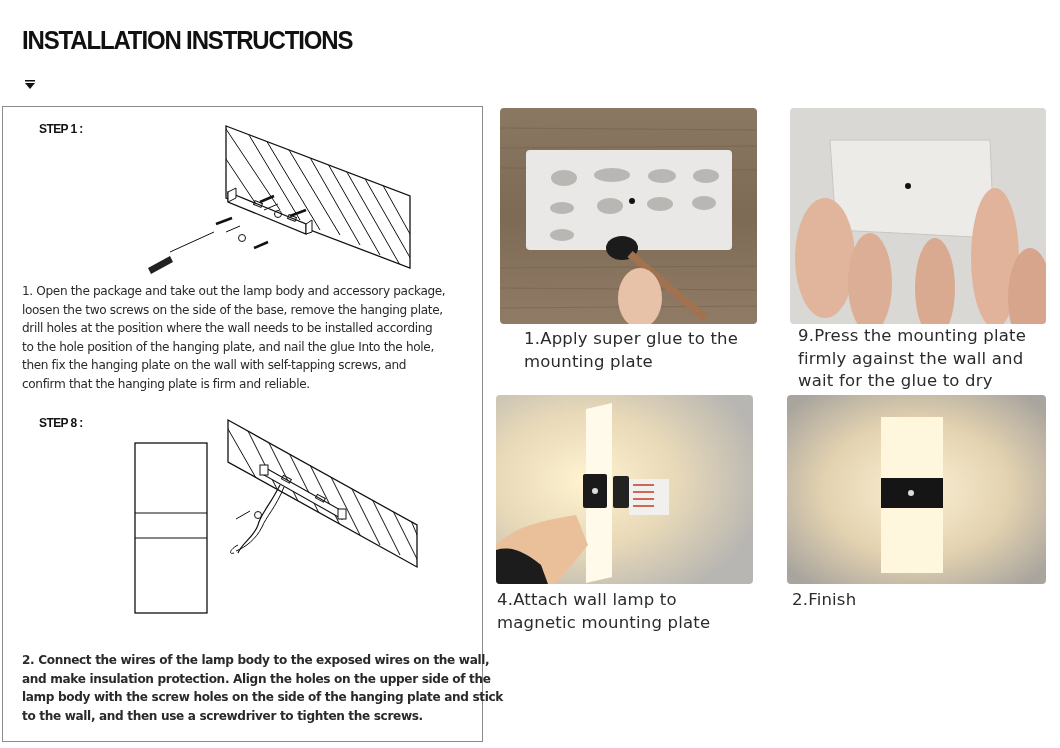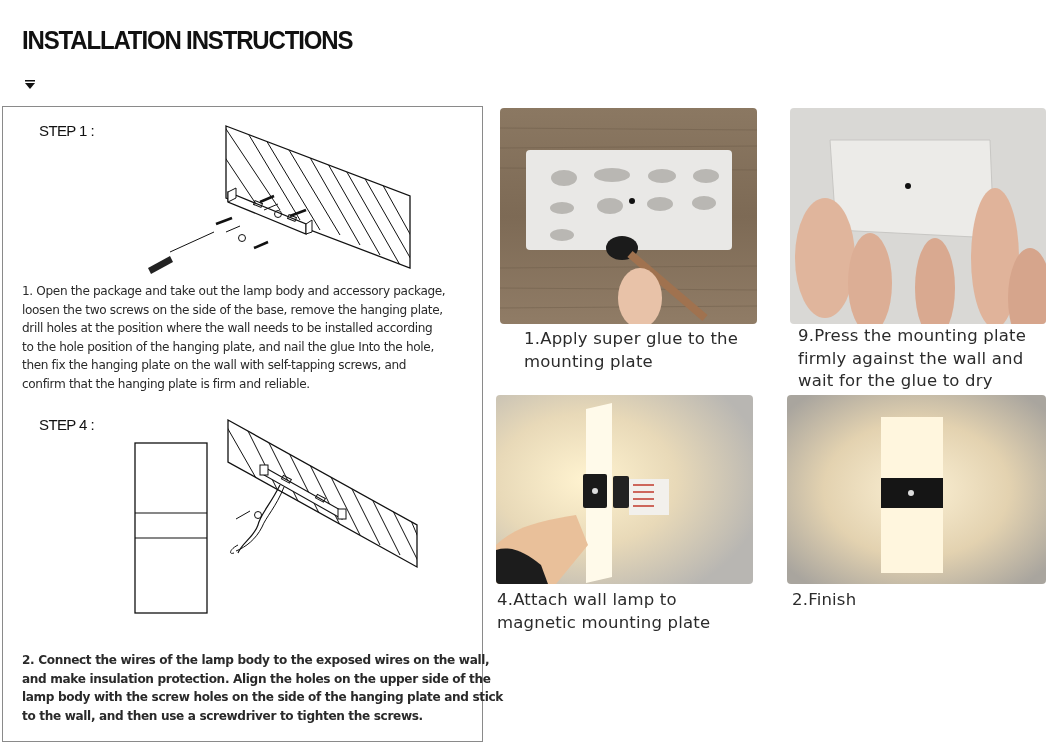--- a/index.html
+++ b/index.html
@@ -1,20 +1,20 @@
 <!DOCTYPE html>
 <html><head>
 <meta charset="utf-8">
 <style>
   html, body { margin:0; padding:0; background:#ffffff; }
   body { width:1060px; height:748px; position:relative; overflow:hidden; font-family:"Liberation Sans", sans-serif; color:#1a1a1a; }
   .title { position:absolute; left:22px; top:26px; font-size:25px; font-weight:bold; letter-spacing:-1.2px; transform:scaleX(0.96); transform-origin:left; color:#111; }
   .marker { position:absolute; left:24px; top:80px; width:12px; height:10px; }
   .box { position:absolute; left:2px; top:106px; width:481px; height:636px; border:1px solid #8a8a8a; box-sizing:border-box; }
-  .step-label { position:absolute; font-size:15px; font-weight:normal; letter-spacing:-0.6px; color:#111; }
+  .step-label { position:absolute; font-size:12px; font-weight:bold; letter-spacing:-0.6px; color:#111; }
   .step-text { position:absolute; left:22px; font-family:"DejaVu Sans", sans-serif; font-size:12.1px; line-height:18.6px; color:#2a2a2a; letter-spacing:-0.35px; white-space:pre-line; }
   .diagram { position:absolute; }
   .photo { position:absolute; border-radius:4px; overflow:hidden; }
   .caption { position:absolute; font-family:"DejaVu Sans", sans-serif; font-size:16.5px; line-height:22.5px; color:#2b2b2b; white-space:pre-line; letter-spacing:0.2px; }
 </style>
 </head>
 <body>
 
 <div class="title">INSTALLATION INSTRUCTIONS</div>
 <svg class="marker" viewBox="0 0 12 10">
@@ -68,21 +68,21 @@
   <polygon points="8,148 30,136 33,142 11,154" fill="#222"></polygon>
 </svg>
 
 <div class="step-text" style="top:282px;">1. Open the package and take out the lamp body and accessory package,
 loosen the two screws on the side of the base, remove the hanging plate,
 drill holes at the position where the wall needs to be installed according
 to the hole position of the hanging plate, and nail the glue Into the hole,
 then fix the hanging plate on the wall with self-tapping screws, and
 confirm that the hanging plate is firm and reliable.</div>
 
-<div class="step-label" style="left:39px; top:416px;">STEP 4 :</div>
+<div class="step-label" style="left:39px; top:416px;">STEP 8 :</div>
 
 <svg class="diagram" style="left:130px; top:415px;" width="300" height="205" viewBox="0 0 300 205">
 
   <rect x="5" y="28" width="72" height="170" fill="#fff" stroke="#111" stroke-width="1.3"></rect>
   <line x1="5" y1="98" x2="77" y2="98" stroke="#111" stroke-width="1.2"></line>
   <line x1="5" y1="123" x2="77" y2="123" stroke="#111" stroke-width="1.2"></line>
 
   <defs>
       <clipPath id="w2">
         <polygon points="98,5 287,110 287,152 98,47"></polygon>

